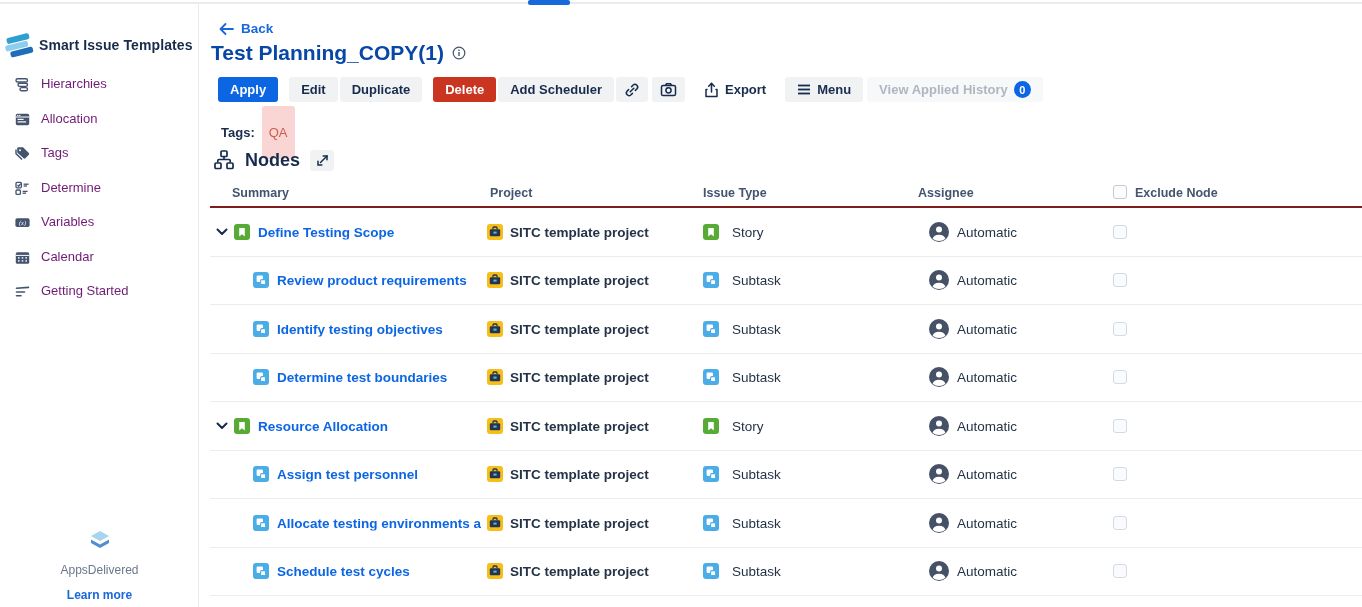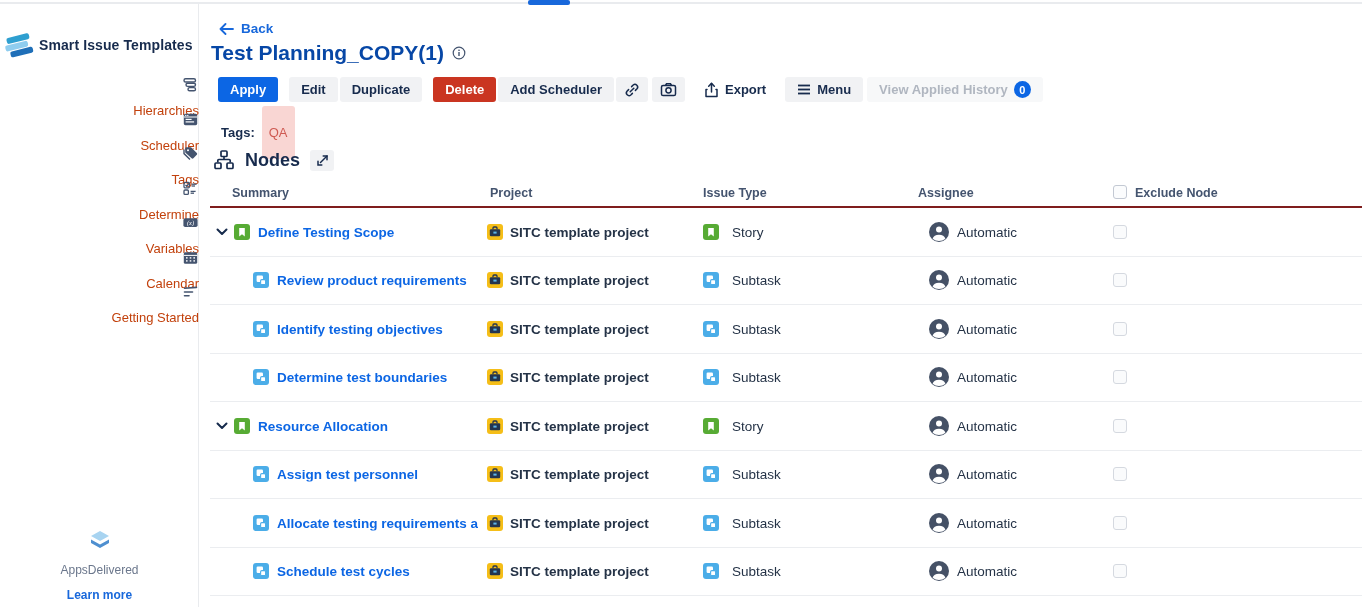--- a/index.html
+++ b/index.html
@@ -13,21 +13,21 @@
   
   .topline{position:absolute;top:2px;left:0;width:1362px;height:2px;background:#E9EBEE;}
   .topbar-blue{position:absolute;top:0;left:528px;width:42px;height:5px;background:#1868DB;border-radius:2px;}
 
   
   .sidebar{position:absolute;top:4px;left:0;width:199px;height:603px;background:#fff;border-right:1px solid #E9EBEE;}
   .logo-row{position:absolute;top:26px;left:4px;display:flex;align-items:center;gap:5px;}
   .logo-row svg{flex:0 0 auto;}
   .logo-title{font-size:14px;font-weight:bold;color:#172B4D;letter-spacing:.1px;}
   .nav{position:absolute;top:72px;left:0;width:199px;}
-  .nav-item{height:34.5px;display:flex;align-items:flex-end;gap:10px;padding-left:14px;color:#c2410c;font-size:13px;cursor:pointer;flex-direction:column;}
+  .nav-item{height:34.5px;display:flex;align-items:flex-start;gap:10px;padding-left:14px;color:#701a75;font-size:13px;cursor:pointer;}
   .nav-ic{width:17px;height:17px;flex:0 0 auto;display:flex;align-items:center;justify-content:center;}
   .sb-footer{position:absolute;left:0;top:520px;width:199px;text-align:center;}
   .sb-footer .fi{display:block;margin:6px auto 0;}
   .sb-brand{display:block;margin-top:11px;font-size:12px;color:#6B778C;}
   .sb-link{display:block;margin-top:11px;font-size:12px;font-weight:bold;color:#1868DB;cursor:pointer;}
 
   
   .back-row{position:absolute;top:21px;left:219px;display:flex;align-items:center;gap:7px;color:#1868DB;font-size:13.5px;font-weight:bold;cursor:pointer;}
   .page-title-row{position:absolute;top:41px;left:211px;display:flex;align-items:center;gap:8px;}
   .page-title{font-size:21px;font-weight:bold;color:#0747A6;}
@@ -114,21 +114,21 @@
         <span class="nav-ic">
           <svg width="17" height="17" viewBox="0 0 17 17">
             <rect x="1.8" y="2.8" width="13.4" height="11.4" rx="1.6" fill="#44546F"></rect>
             <line x1="1.8" y1="6" x2="15.2" y2="6" stroke="#fff" stroke-width="1"></line>
             <circle cx="3.8" cy="4.4" r=".7" fill="#fff"></circle>
               <circle cx="5.8" cy="4.4" r=".7" fill="#fff"></circle>
             <rect x="3.6" y="7.8" width="6" height="1.2" fill="#fff"></rect>
             <rect x="3.6" y="10.3" width="8.5" height="1.2" fill="#fff"></rect>
           </svg>
         </span>
-        <span>Scheduler</span>
+        <span>Allocation</span>
       </div>
       <div class="nav-item">
         <span class="nav-ic">
           <svg width="17" height="17" viewBox="0 0 17 17">
             <path d="M4.5 2.2 H9 l5.8 5.8 a1.3 1.3 0 0 1 0 1.8 l-3.4 3.4 a1.3 1.3 0 0 1 -1.8 0 L3.2 7.4 V3.5 a1.3 1.3 0 0 1 1.3 -1.3z" fill="#44546F"></path>
             <path d="M2 4.6 v4 l6 6" fill="none" stroke="#44546F" stroke-width="1.4"></path>
             <circle cx="6" cy="5.2" r="1" fill="#fff"></circle>
           </svg>
         </span>
         <span>Tags</span>
@@ -533,21 +533,21 @@
 
     <span class="ca sum-icon">
 
       <svg class="subtask-ic" width="16" height="16" viewBox="0 0 16 16">
         <rect width="16" height="16" rx="3" fill="#4BADE8"></rect>
         <rect x="3.6" y="3.6" width="6.4" height="6.4" rx="1.2" fill="#fff"></rect>
         <rect x="7.6" y="7.6" width="5" height="5" rx="1.2" fill="#fff" stroke="#4BADE8" stroke-width="1.1"></rect>
       </svg>
     </span>
 
-    <span class="ca summary-link">Allocate testing requirements a</span>
+    <span class="ca summary-link">Allocate testing environments a</span>
 
     <svg class="ca proj-icon" width="16" height="16" viewBox="0 0 16 16">
       <rect width="16" height="16" rx="3" fill="#F5BE18"></rect>
       <path d="M6 5.2 V4 a1 1 0 0 1 1 -1 h2 a1 1 0 0 1 1 1 v1.2" fill="none" stroke="#24354F" stroke-width="1.3"></path>
       <rect x="2.8" y="5.2" width="10.4" height="7" rx="1.2" fill="#24354F"></rect>
       <rect x="6.4" y="7.6" width="3.2" height="2" fill="#5CB3E8"></rect>
     </svg>
     <span class="ca proj-label">SITC template project</span>
 
     <span class="ca issue-icon">

